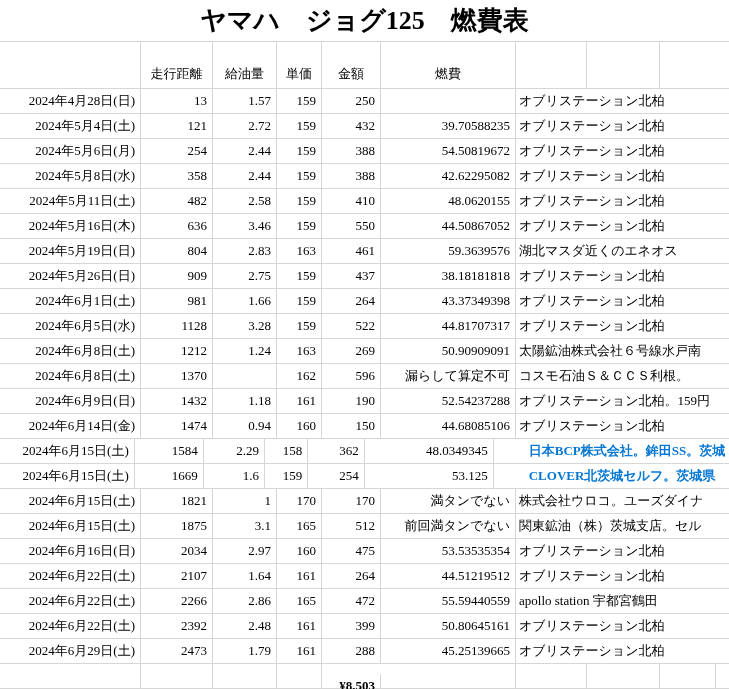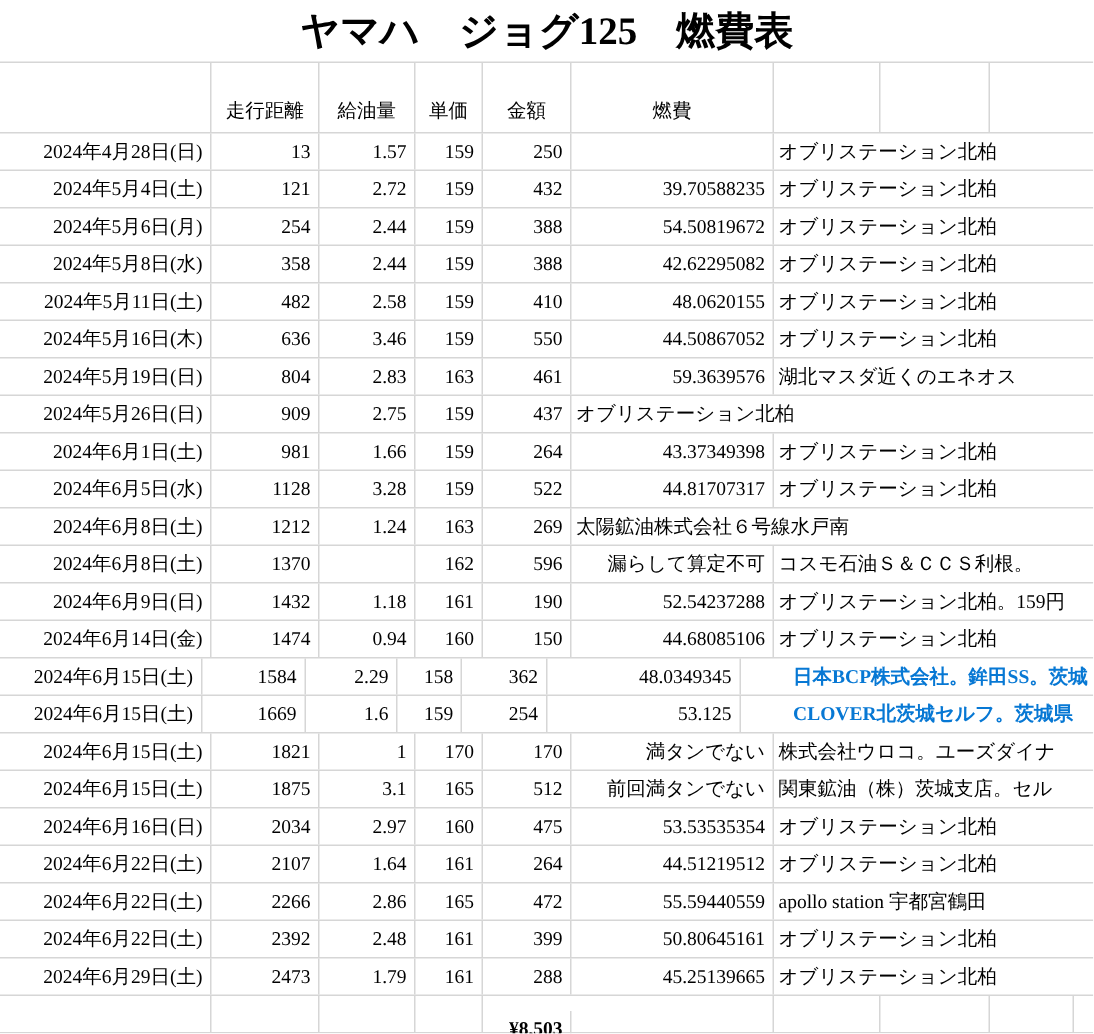--- a/index.html
+++ b/index.html
@@ -147,20 +147,21 @@
     <div class="cell c-econ num">59.3639576</div>
     <div class="cell c-note">湖北マスダ近くのエネオス</div>
   </div>
 
   <div class="row">
     <div class="cell c-date">2024年5月26日(日)</div>
     <div class="cell c-dist num">909</div>
     <div class="cell c-fuel num">2.75</div>
     <div class="cell c-price num">159</div>
     <div class="cell c-amount num">437</div>
+    <div class="cell c-econ num">38.18181818</div>
     <div class="cell c-note">オブリステーション北柏</div>
   </div>
 
   <div class="row">
     <div class="cell c-date">2024年6月1日(土)</div>
     <div class="cell c-dist num">981</div>
     <div class="cell c-fuel num">1.66</div>
     <div class="cell c-price num">159</div>
     <div class="cell c-amount num">264</div>
     <div class="cell c-econ num">43.37349398</div>
@@ -176,20 +177,21 @@
     <div class="cell c-econ num">44.81707317</div>
     <div class="cell c-note">オブリステーション北柏</div>
   </div>
 
   <div class="row">
     <div class="cell c-date">2024年6月8日(土)</div>
     <div class="cell c-dist num">1212</div>
     <div class="cell c-fuel num">1.24</div>
     <div class="cell c-price num">163</div>
     <div class="cell c-amount num">269</div>
+    <div class="cell c-econ num">50.90909091</div>
     <div class="cell c-note">太陽鉱油株式会社６号線水戸南</div>
   </div>
 
   <div class="row">
     <div class="cell c-date">2024年6月8日(土)</div>
     <div class="cell c-dist num">1370</div>
     <div class="cell c-fuel num"></div>
     <div class="cell c-price num">162</div>
     <div class="cell c-amount num">596</div>
     <div class="cell c-econ num">漏らして算定不可</div>

